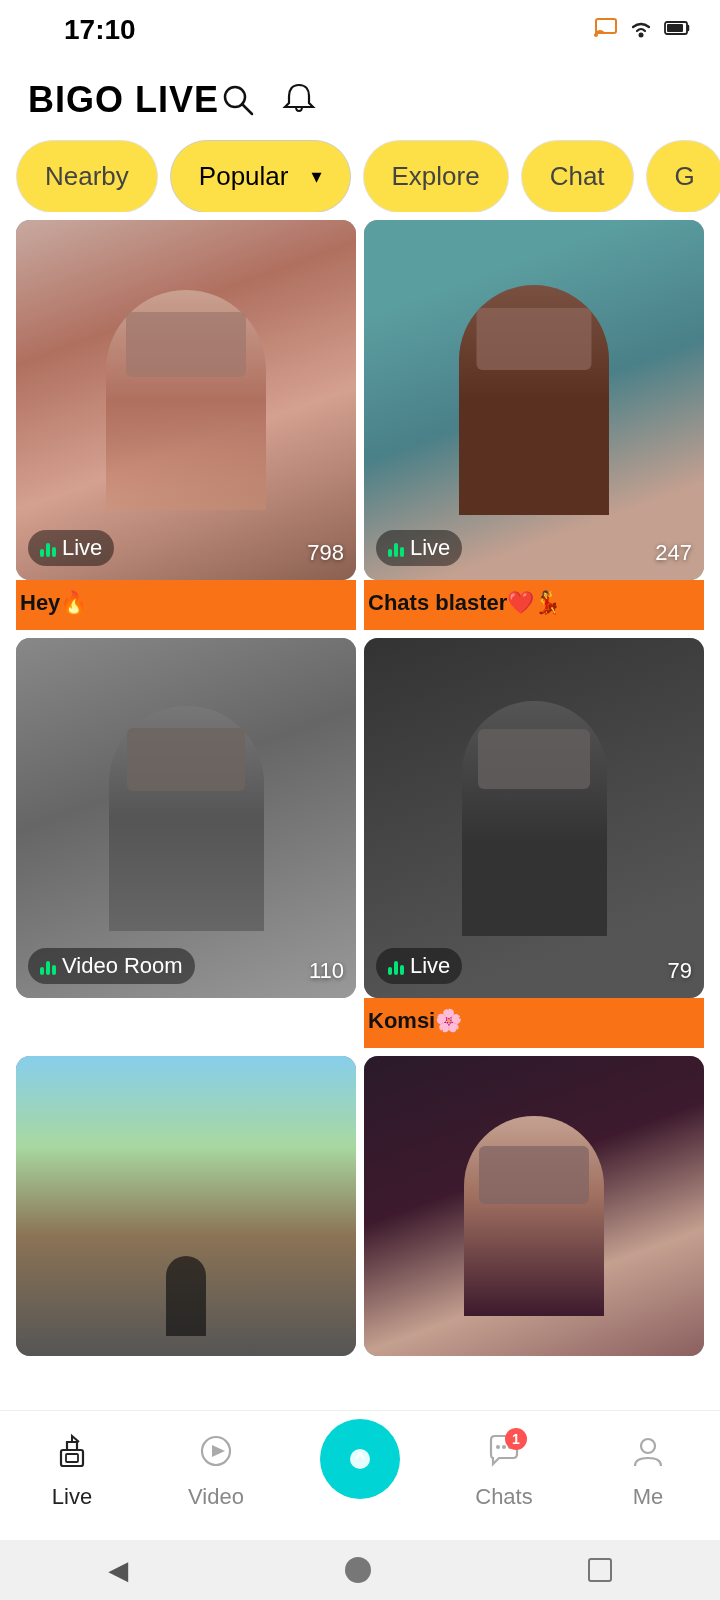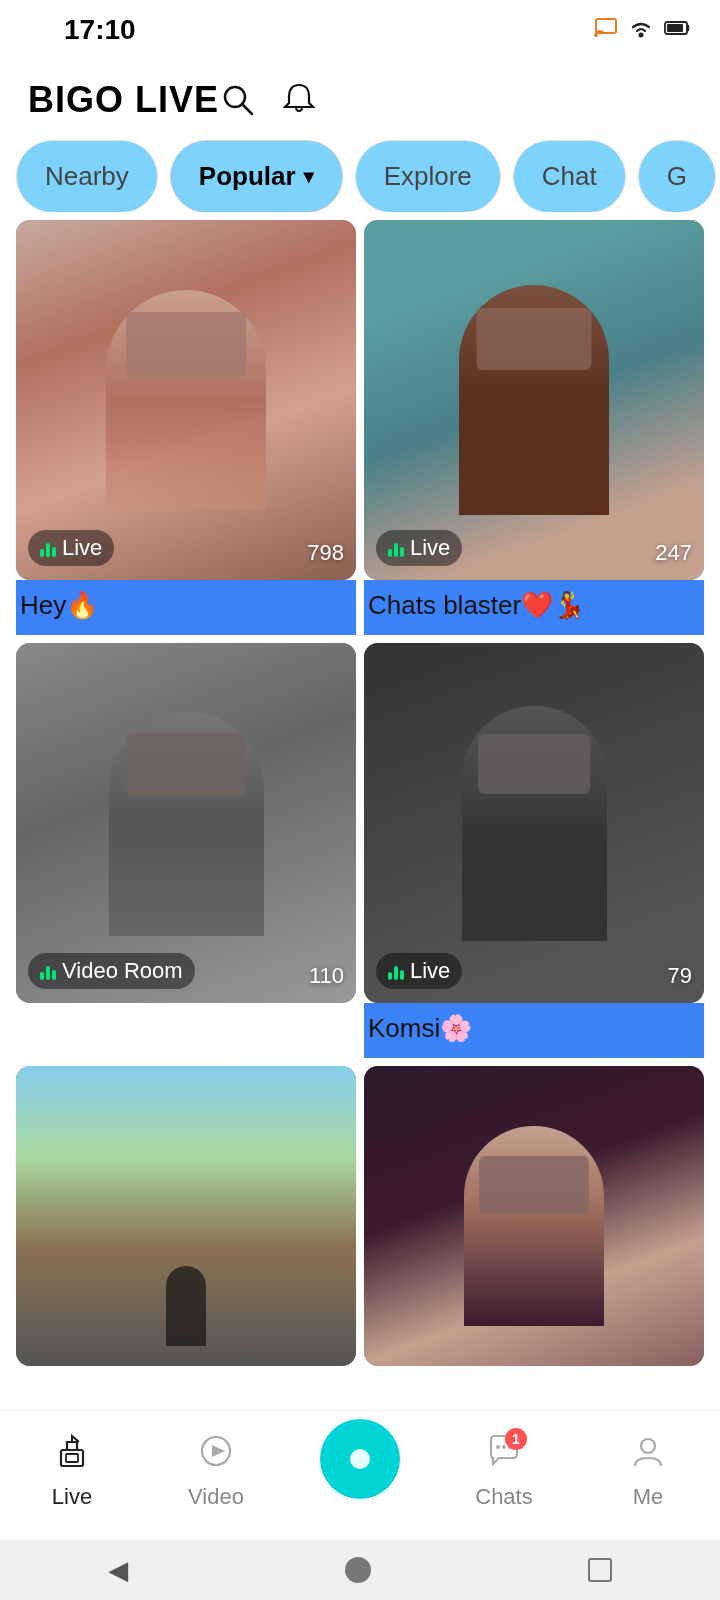--- a/index.html
+++ b/index.html
@@ -73,34 +73,34 @@
       scrollbar-width: none;
       height: 72px;
       background: #fff;
     }
     .nav-tabs::-webkit-scrollbar { display: none; }
     .nav-tab {
       flex-shrink: 0;
       padding: 20px 28px;
       border-radius: 50px;
       border: 1.5px solid #e0e0e0;
-      background: #7dd3fc;
+      background: #fde047;
       font-size: 26px;
       font-weight: 400;
       color: #444;
       cursor: pointer;
       white-space: nowrap;
     }
     .nav-tab.active {
-      font-weight: 700;
+      font-weight: 400;
       color: #000;
       border-color: #ccc;
       display: flex;
       align-items: center;
-      gap: 8px;
+      gap: 23px;
     }
     .nav-tab.active .chevron {
       font-size: 20px;
     }
 
     
     .stream-grid {
       display: grid;
       grid-template-columns: 1fr 1fr;
       gap: 8px;
@@ -191,24 +191,24 @@
       bottom: 14px;
       right: 12px;
       color: #fff;
       font-size: 22px;
       font-weight: 500;
       text-shadow: 0 1px 4px rgba(0,0,0,0.5);
     }
 
     .stream-title {
       padding: 10px 4px 14px 4px;
-      font-size: 26px;
-      font-weight: 400;
+      font-size: 22px;
+      font-weight: 700;
       color: #111;
-      background: #3b82f6;
+      background: #f97316;
     }
 
     
     .bottom-nav {
       position: fixed;
       bottom: 0;
       left: 0;
       width: 720px;
       height: 130px;
       background: #fff;

